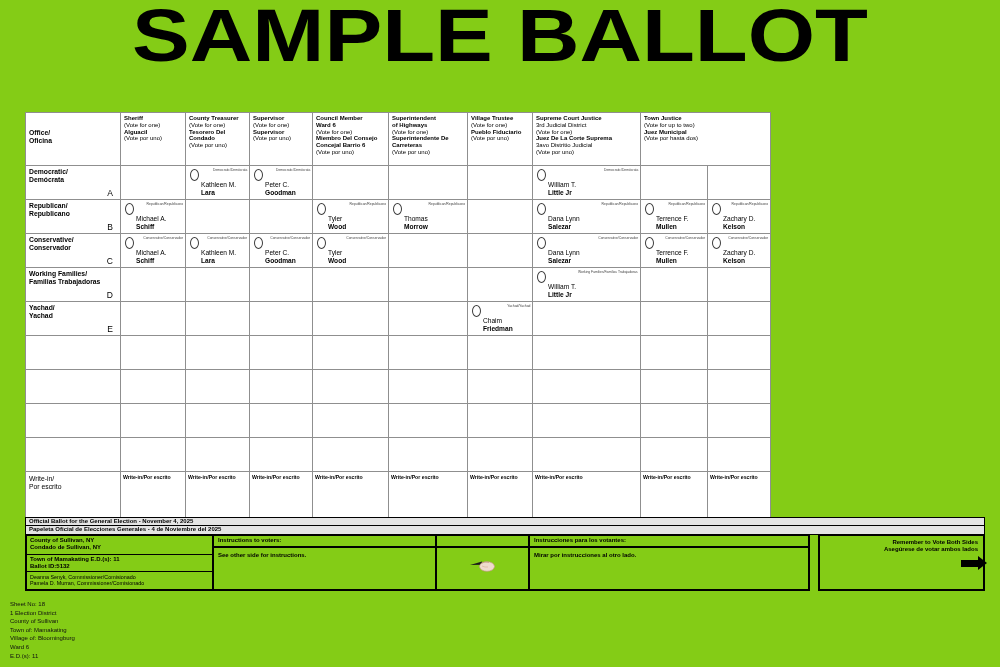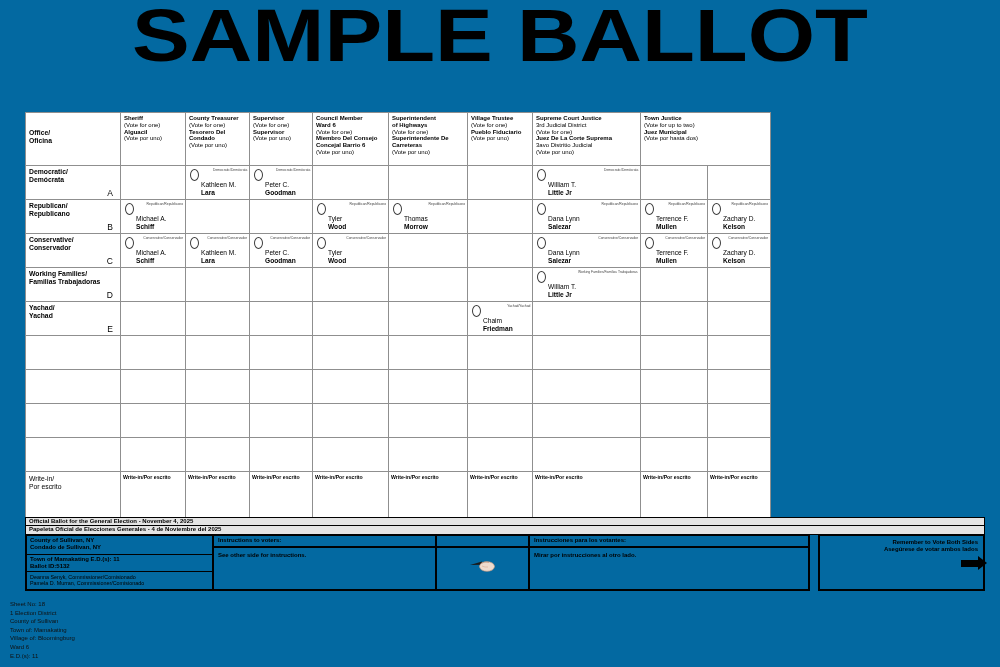--- a/index.html
+++ b/index.html
@@ -2,21 +2,21 @@
 <html style="--grid: #8f8f8f; --ink: #000000; --barbg: #e4e4e4;"><head>
 <meta charset="utf-8">
 <style>
   :root{
     --grid:#8f8f8f;
     --ink:#000;
     --barbg:#e4e4e4;
   }
   *{margin:0;box-sizing:border-box}
   body{background:#fff;font-family:"Liberation Sans", sans-serif;color:#000;}
-  .page{position:relative;width:1000px;height:667px;background:#0369a1;overflow:hidden;}
+  .page{position:relative;width:1000px;height:667px;background:#84cc16;overflow:hidden;}
 
   
   .title{position:absolute;top:0;left:0;width:100%;text-align:center;
     font-weight:bold;font-size:74px;line-height:72px;letter-spacing:0;
     transform:scaleX(1.17);transform-origin:center;}
 
   
   .ballot{position:absolute;left:25px;top:112px;display:grid;
     grid-template-columns:95px 65px 64px 63px 76px 79px 65px 108px 67px 63px;
     grid-template-rows:53px repeat(5,34px) repeat(4,34px) 46px;

